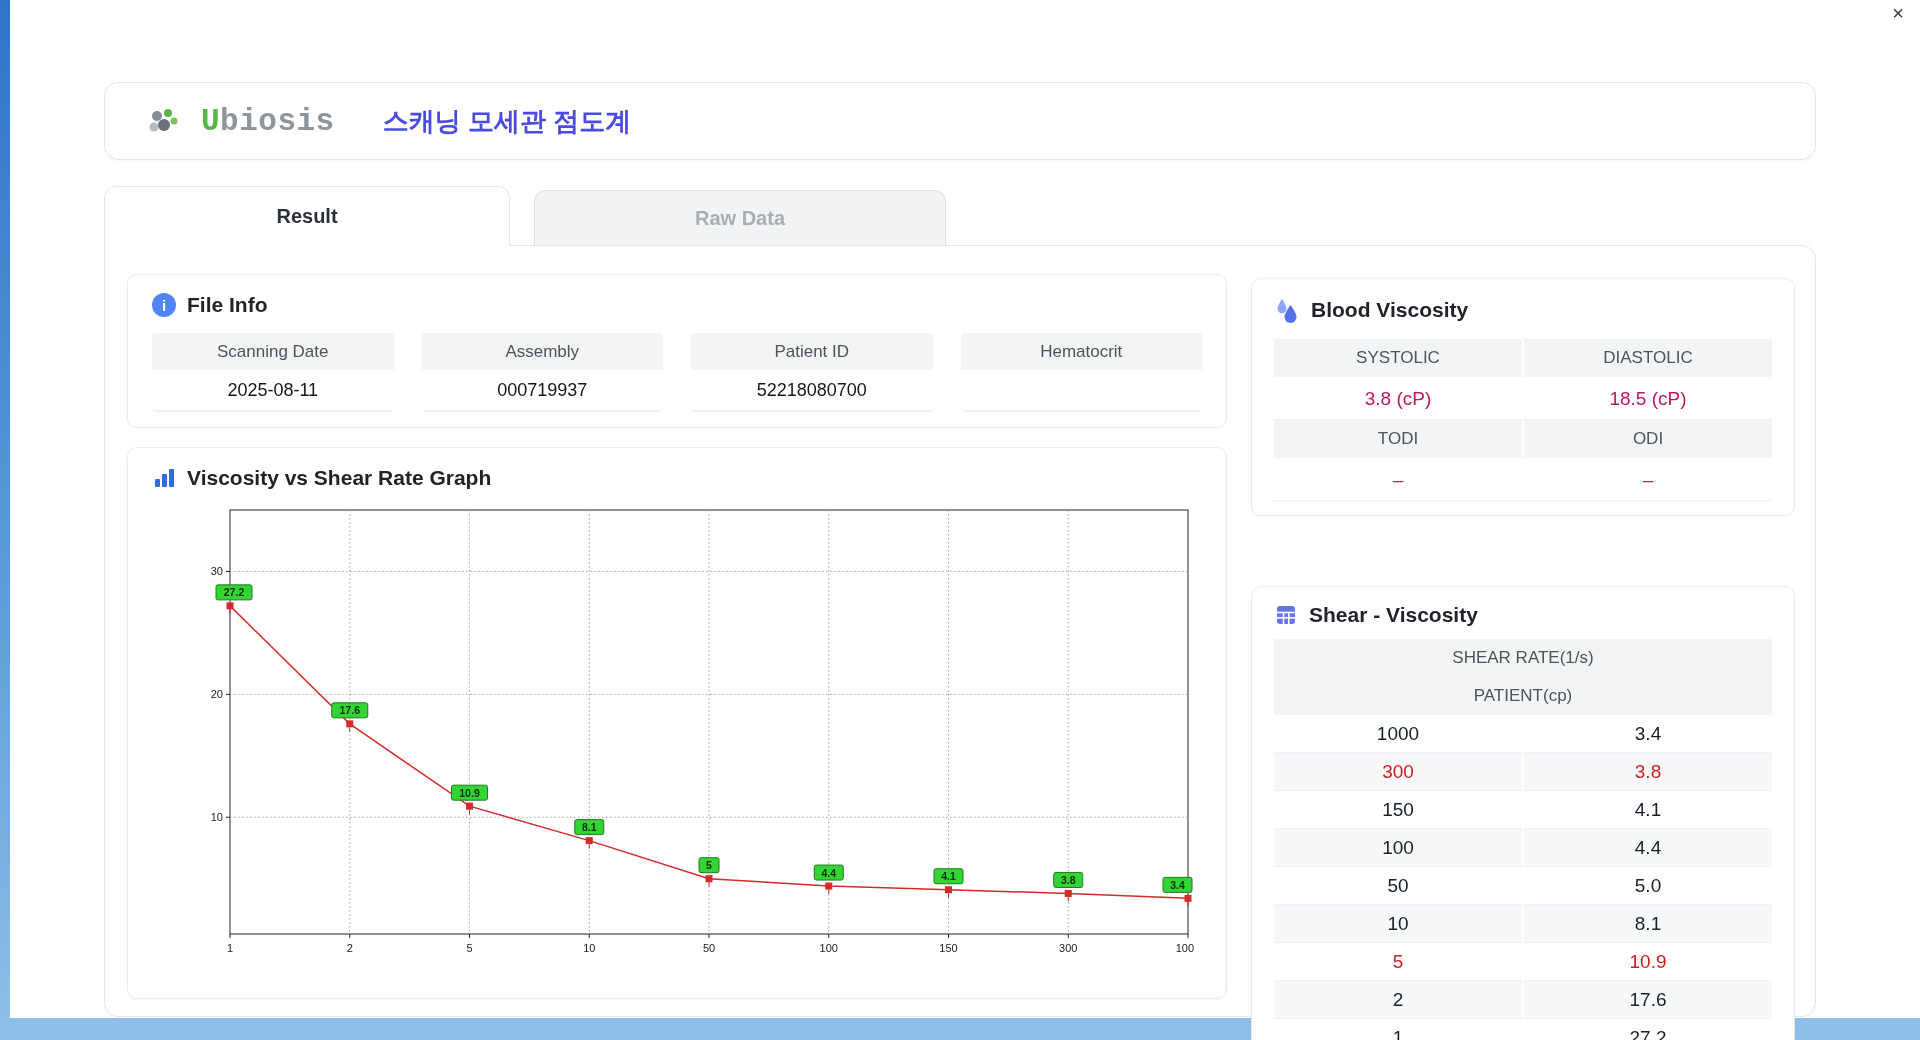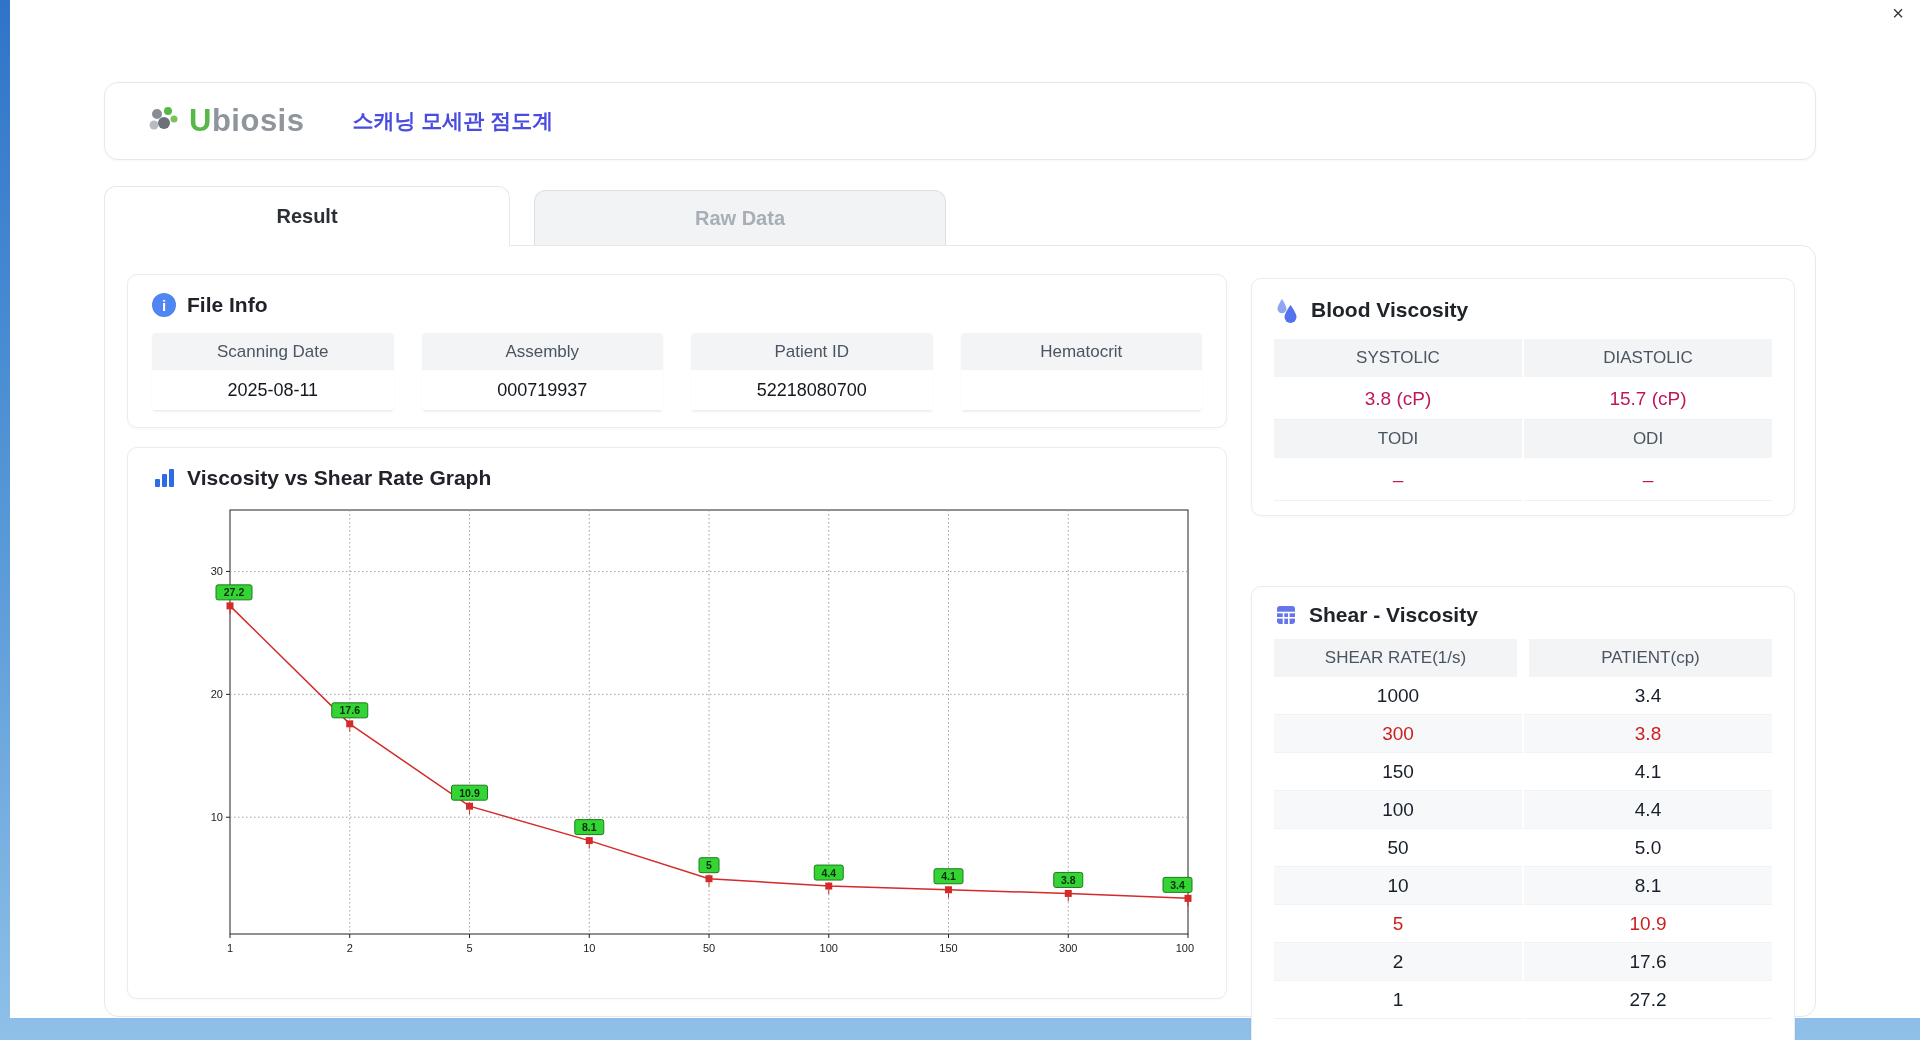--- a/index.html
+++ b/index.html
@@ -17,25 +17,25 @@
     position: absolute; top: 2px; right: 16px;
     font-size: 20px; color: #3a3a3a; cursor: pointer; line-height: 22px;
   }
   
   .header-card {
     position: absolute; left: 94px; top: 82px; width: 1712px; height: 78px;
     border: 1px solid #e7e8ee; border-radius: 14px; background: #fff;
     display: flex; align-items: center; padding-left: 42px;
     box-shadow: 0 1px 3px rgba(30,40,90,0.04);
   }
-  .logo { display: flex; align-items: center; gap: 8px; }
+  .logo { display: flex; align-items: flex-end; gap: 20px; font-family: Liberation Mono, monospace; }
   .logo-text { font-size: 31px; font-weight: 700; letter-spacing: 0.5px; }
   .logo-u { color: #56b947; }
   .logo-rest { color: #8e959c; }
-  .app-title { margin-left: 48px; color: #4a4be0; font-weight: 700; font-size: 21px; }
+  .app-title { margin-left: 48px; color: #4a4be0; font-weight: 700; font-size: 26px; }
   
   .tab {
     position: absolute; display: flex; align-items: center; justify-content: center;
     font-size: 20px; font-weight: 700; cursor: pointer;
     border-radius: 12px 12px 0 0;
   }
   .tab-result {
     left: 94px; top: 186px; width: 406px; height: 60px; z-index: 3;
     background: #fff; border: 1px solid #e7e8ee; border-bottom: none; color: #2b2f36;
   }
@@ -64,21 +64,21 @@
   .chart-wrap { margin-top: 14px; margin-left: 42px; }
   .chart-wrap svg { font-family: "Liberation Sans", sans-serif; display: block; }
   
   .blood-card { left: 1146px; top: 32px;  width: 544px; height: 238px; padding: 18px 22px; }
   .bv-grid { display: grid; grid-template-columns: 1fr 1fr; column-gap: 2px; margin-top: 16px; }
   .bv-label { background: #f3f4f6; height: 38px; line-height: 38px; text-align: center; font-size: 17px; color: #4a5560; }
   .bv-value { background: #fff; height: 43px; line-height: 43px; text-align: center; font-size: 19px; color: #be185d; border-bottom: 1px solid #f0f0f4; }
   
   .shear-card { left: 1146px; top: 298px; width: 544px; height: 462px; padding: 16px 22px; margin-top: 42px; }
   .sv-table { margin-top: 12px; }
-  .sv-head { display: grid; grid-template-columns: 1fr 1fr; column-gap: 12px; }
+  .sv-head { display: grid; grid-template-columns: 1fr; column-gap: 12px; }
   .sv-head-cell { background: #f3f4f6; height: 38px; line-height: 38px; text-align: center; font-size: 17px; color: #4a5560; }
   .sv-row { display: grid; grid-template-columns: 1fr 1fr; column-gap: 2px; }
   .sv-row.stripe .sv-cell { background: #f7f8fa; }
   .sv-cell { height: 38px; line-height: 38px; text-align: center; font-size: 19px; color: #17202a; border-bottom: 1px solid #f1f2f5; }
   .sv-row.hl .sv-cell { color: #cc1f1f; }
   
   .info-icon {
     width: 24px; height: 24px; border-radius: 50%; background: #4f86f2; color: #fff;
     font-size: 15px; font-weight: 700; display: inline-flex; align-items: center; justify-content: center;
     flex: 0 0 auto;
@@ -228,21 +228,21 @@
         <svg class="icon-svg" width="26" height="26" viewBox="0 0 26 26">
           <path d="M8 2 C8 2 3.5 8.5 3.5 11.8 A4.5 4.5 0 0 0 12.5 11.8 C12.5 8.5 8 2 8 2 Z" fill="#8fa6f5"></path>
           <path d="M16.5 8 C16.5 8 10.5 16 10.5 20 A6 6 0 0 0 22.5 20 C22.5 16 16.5 8 16.5 8 Z" fill="#5472ee"></path>
         </svg>
         <span>Blood Viscosity</span>
       </div>
       <div class="bv-grid">
         <div class="bv-label">SYSTOLIC</div>
         <div class="bv-label">DIASTOLIC</div>
         <div class="bv-value">3.8 (cP)</div>
-        <div class="bv-value">15.7 (cP)</div>
+        <div class="bv-value">18.5 (cP)</div>
         <div class="bv-label">TODI</div>
         <div class="bv-label">ODI</div>
         <div class="bv-value">–</div>
         <div class="bv-value">–</div>
       </div>
     </div>
 
     <div class="panel shear-card">
       <div class="panel-head">
         <svg class="icon-svg" width="24" height="24" viewBox="0 0 24 24">

